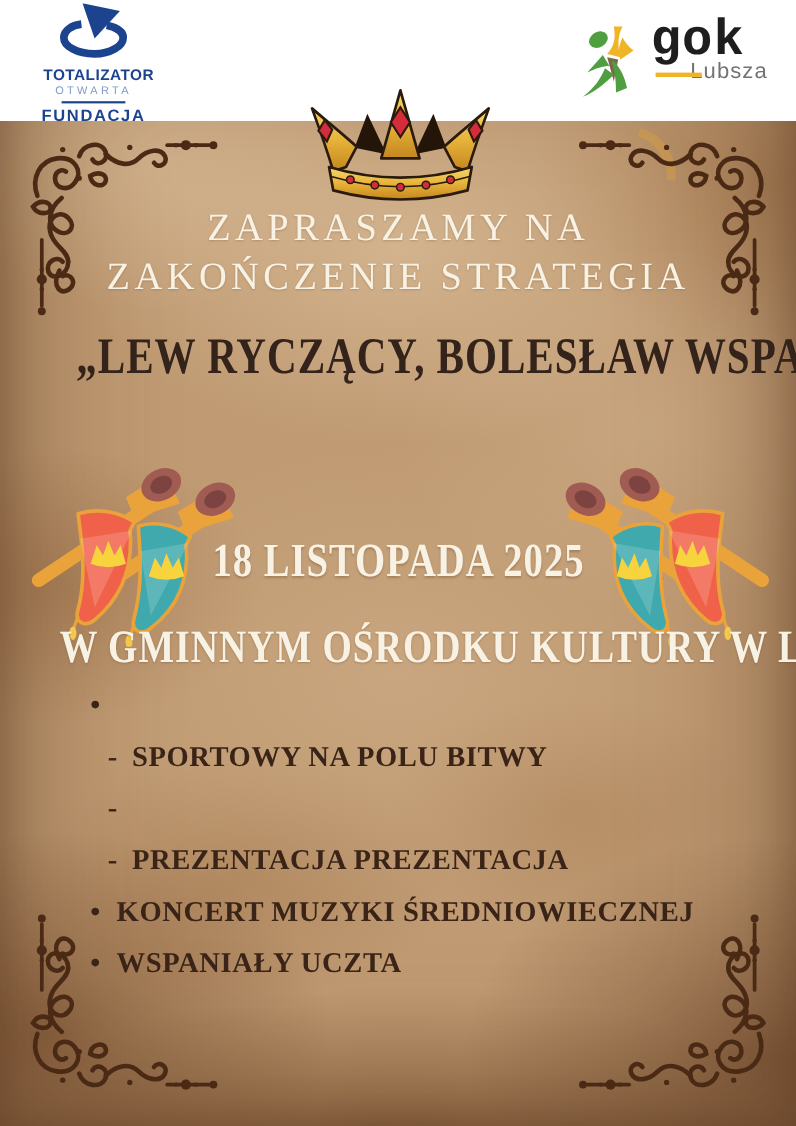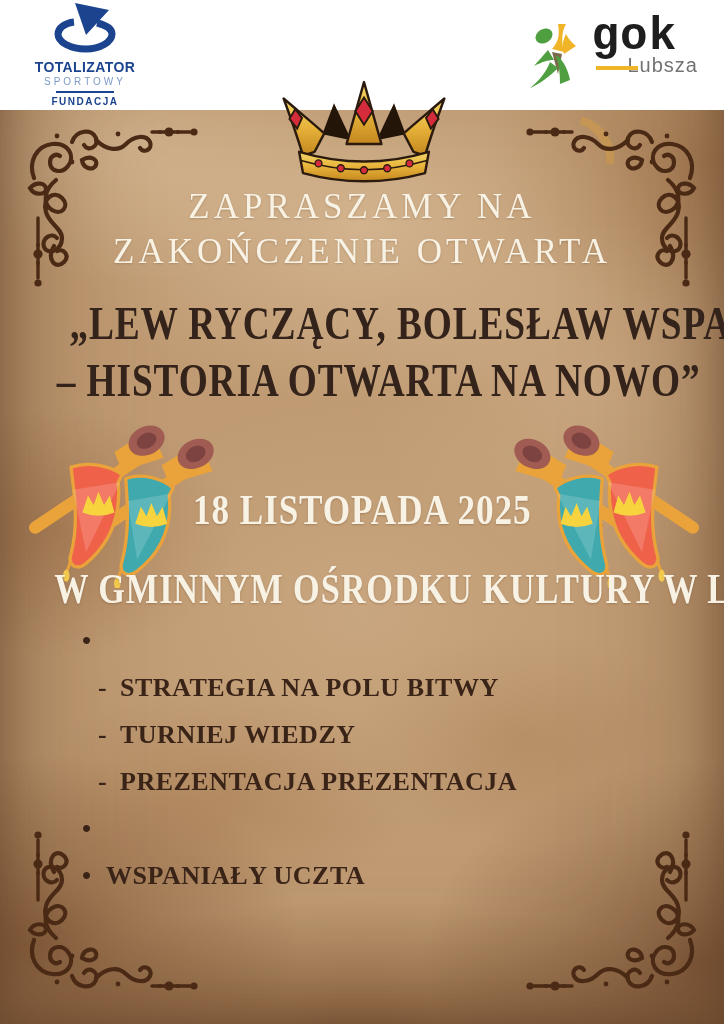--- a/index.html
+++ b/index.html
@@ -18,24 +18,24 @@
       radial-gradient(ellipse 380px 280px at 96% 94%, rgba(90,50,24,.52), transparent 72%),
       radial-gradient(ellipse 500px 180px at 50% 101%, rgba(104,60,28,.42), transparent 75%),
       radial-gradient(ellipse 280px 160px at 30% 78%, rgba(139,88,46,.25), transparent 70%),
       radial-gradient(ellipse 240px 150px at 72% 72%, rgba(141,90,48,.22), transparent 70%);
     box-shadow:inset 0 0 140px rgba(72,38,16,.55), inset 0 0 40px rgba(72,38,16,.35);
   }
   
   .band{position:absolute;left:0;top:0;width:724px;height:110px;background:#ffffff;}
   
   .tslogo{position:absolute;left:30px;top:3px;width:110px;text-align:center;font-family:"Liberation Sans",sans-serif;}
-  .tslogo .t1{font-size:14px;font-weight:bold;color:#1c448e;letter-spacing:.4px;margin-top:2px;}
+  .tslogo .t1{font-size:14px;font-weight:bold;color:#1c448e;letter-spacing:.4px;margin-top:2px;text-align:right;}
   .tslogo .t2{font-size:10px;color:#7d9ac8;letter-spacing:3px;margin-top:1px;}
   .tslogo .hr{width:58px;height:2px;background:#1c448e;margin:4px auto 3px auto;}
-  .tslogo .t3{font-size:10px;font-weight:bold;color:#1c448e;letter-spacing:1.5px;text-align:center;}
+  .tslogo .t3{font-size:15px;font-weight:bold;color:#1c448e;letter-spacing:1.5px;text-align:center;}
   
   .goklogo{position:absolute;right:26px;top:14px;display:flex;align-items:flex-start;}
   .gokicon{margin-top:8px;}
   .goktext{position:relative;margin-left:6px;}
   .gokname{font-family:"Liberation Mono",monospace;font-weight:bold;font-size:46px;line-height:46px;color:#1e1e1e;letter-spacing:1px;}
   .gokline{position:absolute;left:4px;top:52px;width:42px;height:4px;background:#f0b428;}
   .goksub{font-family:"Liberation Sans",sans-serif;font-size:20px;color:#737373;margin:-6px 0 0 36px;letter-spacing:1px;}
   
   .stain{position:absolute;right:112px;top:114px;width:44px;height:60px;border-radius:50%;
     border:7px solid transparent;border-right:9px solid rgba(214,158,62,.45);transform:rotate(-34deg);}
@@ -137,21 +137,21 @@
 
 <div id="poster">
 
   <div class="band">
     <div class="tslogo">
       <svg width="64" height="50" viewBox="0 0 64 50">
         <path d="M22,0 L56,7 L33,32 Z" fill="#1c448e"></path>
         <path d="M33,46 C17,46 5,39 5,31 C5,25 12,20 21,19 M44,20 C53,22 59,26 59,31 C59,39 47,46 33,46" fill="none" stroke="#1c448e" stroke-width="7"></path>
       </svg>
       <div class="t1">TOTALIZATOR</div>
-      <div class="t2">SPORTOWY</div>
+      <div class="t2">OTWARTA</div>
       <div class="hr"></div>
       <div class="t3">FUNDACJA</div>
     </div>
 
     <div class="goklogo">
       <svg class="gokicon" width="58" height="70" viewBox="0 0 58 70">
         <ellipse cx="16" cy="14" rx="9" ry="7" fill="#4f9e3f" transform="rotate(-30 16 14)"></ellipse>
         <path d="M30,2 C32,14 30,20 24,27 L36,30 C33,18 34,9 38,2 Z" fill="#f0b428"></path>
         <path d="M38,12 C34,20 34,26 36,32 L48,24 C43,20 40,16 38,12 Z" fill="#f0b428"></path>
         <path d="M6,44 C14,40 20,38 26,38 L20,28 C15,34 10,39 6,44 Z" fill="#4f9e3f"></path>
@@ -195,26 +195,25 @@
     </svg>
   <svg class="corner bl" viewBox="0 0 180 170">
       <use href="#flourish"></use>
     </svg>
   <svg class="corner br" viewBox="0 0 180 170">
       <use href="#flourish"></use>
     </svg>
 
   <div class="ctext invite">
     <div>ZAPRASZAMY NA</div>
-    <div>ZAKOŃCZENIE OTWARTA</div>
+    <div>ZAKOŃCZENIE STRATEGIA</div>
   </div>
 
   <div class="ctext ptitle">
     <div><span class="tline">„LEW RYCZĄCY, BOLESŁAW WSPANIAŁY</span></div>
-    <div><span class="tline">– HISTORIA OTWARTA NA NOWO”</span></div>
   </div>
 
   <svg class="fanfare left" viewBox="0 0 200 180">
       <use href="#fanfareg"></use>
     </svg>
   <svg class="fanfare right" viewBox="0 0 200 180">
       <use href="#fanfareg"></use>
     </svg>
 
   <div class="ctext disp edate">
@@ -223,32 +222,32 @@
   <div class="ctext disp eloc">
     <span class="tline">W GMINNYM OŚRODKU KULTURY W LUBSZY</span>
   </div>
 
   <div class="program">
     <div class="prow">
       <span class="mk">•</span>
     </div>
     <div class="prow sub">
       <span class="mk">-</span>
-      <span>STRATEGIA NA POLU BITWY</span>
+      <span>SPORTOWY NA POLU BITWY</span>
     </div>
     <div class="prow sub">
       <span class="mk">-</span>
-      <span>TURNIEJ WIEDZY</span>
     </div>
     <div class="prow sub">
       <span class="mk">-</span>
       <span>PREZENTACJA PREZENTACJA</span>
     </div>
     <div class="prow">
       <span class="mk">•</span>
+      <span>KONCERT MUZYKI ŚREDNIOWIECZNEJ</span>
     </div>
     <div class="prow">
       <span class="mk">•</span>
       <span>WSPANIAŁY UCZTA</span>
     </div>
   </div>
 
 </div>
 
 </body></html>

